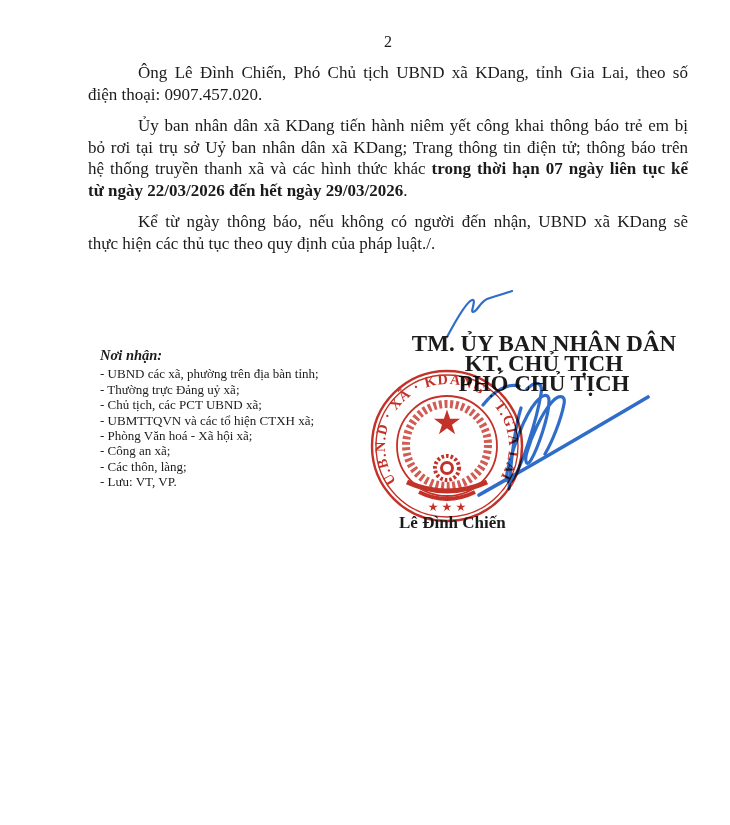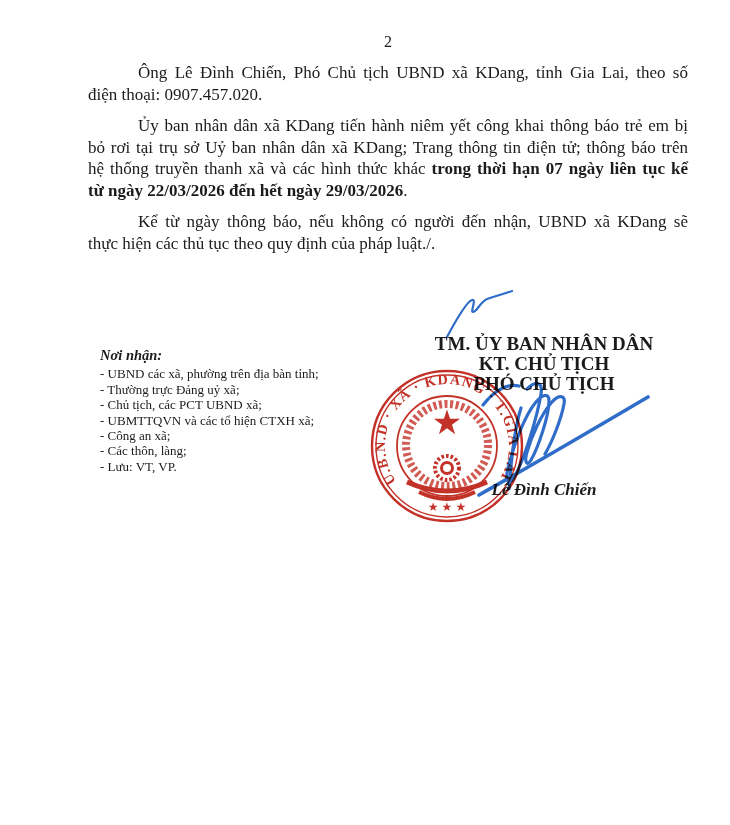--- a/index.html
+++ b/index.html
@@ -28,25 +28,25 @@
   .bold{font-weight:bold;}
   .recipients{
     position:absolute;left:100px;top:348px;width:260px;
     font-size:13px;line-height:15.4px;
   }
   .recipients-heading{
     font-weight:bold;font-style:italic;font-size:14.5px;margin:0 0 3px 0;
   }
   .sign-block{
     position:absolute;left:399px;top:334px;width:290px;
-    text-align:center;font-weight:bold;font-size:19px;line-height:20px;z-index:1;
+    text-align:center;font-weight:bold;font-size:23px;line-height:20px;z-index:1;
   }
   .signer-name{
-    position:absolute;left:399px;top:480px;width:290px;
-    text-align:center;font-weight:bold;font-size:17px;z-index:4;font-style:italic;
+    position:absolute;left:399px;top:513px;width:290px;
+    font-weight:bold;font-size:17px;z-index:4;
   }
   .seal{
     position:absolute;left:367px;top:366px;width:160px;height:160px;
     z-index:2;mix-blend-mode:multiply;opacity:.95;
   }
   .seal text{font-family:"Liberation Serif","DejaVu Serif",serif;}
   .signature{
     position:absolute;left:440px;top:275px;width:220px;height:230px;
     z-index:5;mix-blend-mode:multiply;
   }
@@ -74,20 +74,21 @@
       <div class="line last">thực hiện các thủ tục theo quy định của pháp luật./.</div>
     </div>
   </div>
 
   <div class="recipients">
     <div class="recipients-heading">Nơi nhận:</div>
     <div>- UBND các xã, phường trên địa bàn tỉnh;</div>
     <div>- Thường trực Đảng uỷ xã;</div>
     <div>- Chủ tịch, các PCT UBND xã;</div>
     <div>- UBMTTQVN và các tổ hiện CTXH xã;</div>
+    <div>- Phòng Văn hoá - Xã hội xã;</div>
     <div>- Công an xã;</div>
     <div>- Các thôn, làng;</div>
     <div>- Lưu: VT, VP.</div>
   </div>
 
   <div class="sign-block">
     <div>TM. ỦY BAN NHÂN DÂN</div>
     <div>KT. CHỦ TỊCH</div>
     <div>PHÓ CHỦ TỊCH</div>
   </div>

